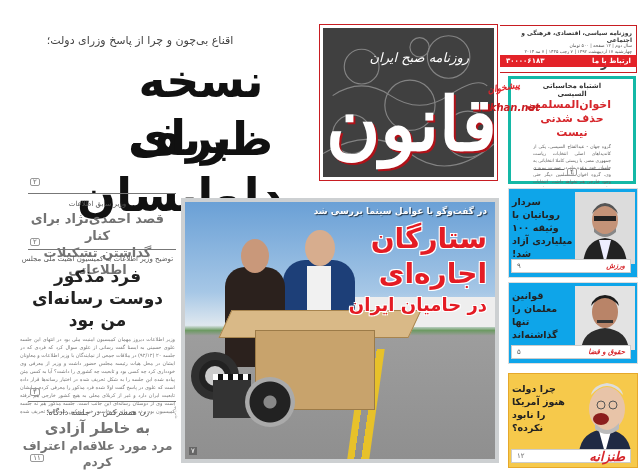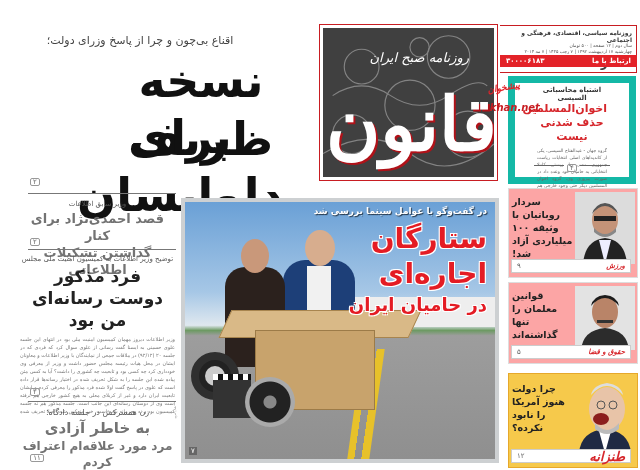--- a/index.html
+++ b/index.html
@@ -27,32 +27,32 @@
   .masthead .swirl { position: absolute; inset: 0; opacity: .35; }
   .masthead .tagline { position: absolute; top: 22px; right: 25px; color: #fff; font-family: "DejaVu Serif", serif; font-style: italic; font-size: 13px; }
   .masthead .name { position: absolute; top: 48px; left: 4px; width: 170px; text-align: center; color: #fff; font-family: "DejaVu Serif", serif; font-weight: bold; font-size: 74px; line-height: 96px; text-shadow: 2px 2px 0 #b01219; }
 
   .info { position: absolute; left: 500px; top: 25px; width: 137px; border: 1px solid #c81d22; border-left: none; height: 48px; padding: 3px 4px; text-align: right; }
   .info .l1 { font-size: 6px; font-weight: bold; color: #333; }
   .info .l2, .info .l3 { font-size: 4.5px; color: #555; line-height: 6px; }
   .info .issue { font-size: 12px; font-weight: bold; color: #444; margin-top: 1px; letter-spacing: 1px; }
   .contact-bar { position: absolute; left: 500px; top: 55px; width: 137px; height: 12px; background: #e32228; color: #fff; font-size: 7px; font-weight: bold; display: flex; justify-content: space-between; align-items: center; padding: 0 6px; }
 
-  .teaser-box { position: absolute; left: 508px; top: 76px; width: 128px; height: 108px; border: 7px solid #14b8a6; text-align: center; padding: 3px 22px; }
+  .teaser-box { position: absolute; left: 508px; top: 76px; width: 128px; height: 108px; border: 3px solid #14b8a6; text-align: center; padding: 3px 22px; }
   .teaser-box .tk { font-size: 7px; font-weight: bold; color: #333; }
   .teaser-box .th { font-size: 11px; font-weight: bold; color: #d6262b; line-height: 14px; }
   .teaser-box .tb { font-size: 4.5px; color: #666; line-height: 7px; text-align: justify; margin-top: 3px; }
   .teaser-box .ref { position: absolute; bottom: 3px; left: 0; right: 0; text-align: center; }
   .teaser-box .ref::before, .teaser-box .ref::after { content: ""; display: inline-block; width: 30px; height: 1px; background: #666; vertical-align: middle; margin: 0 3px; }
 
   .watermark { position: absolute; left: 492px; top: 82px; width: 28px; color: #e32228; font-size: 9px; font-weight: bold; font-style: italic; line-height: 10px; transform: rotate(-10deg); }
   .watermark .net { position: absolute; top: 22px; left: -6px; font-size: 10px; white-space: nowrap; transform: rotate(10deg); color: #c81d22; }
 
   
-  .card { position: absolute; left: 508px; width: 130px; background: #fca5a5; border: 1px solid #ddd; }
+  .card { position: absolute; left: 508px; width: 130px; background: #0ea5e9; border: 1px solid #ddd; }
   .card .photo { position: absolute; right: 2px; top: 3px; width: 60px; }
   .card .txt { position: absolute; left: 3px; top: 6px; width: 62px; text-align: left; direction: rtl; font-size: 9.5px; font-weight: bold; line-height: 13px; color: #222; }
   .card .foot { position: absolute; left: 2px; right: 6px; bottom: 4px; height: 14px; background: #fff; border: 1px solid #ccc; display: flex; justify-content: space-between; align-items: center; padding: 0 5px; font-size: 7px; }
   .card .foot .sec { color: #d6262b; font-weight: bold; font-style: italic; }
   .card .foot .pg { color: #666; }
 
   .card-a { top: 188px; height: 90px; }
   .card-b { top: 282px; height: 82px; }
   .card-c { top: 373px; height: 95px; background: #f6c94b; border-color: #e6a82b; }
   .card-c .foot .sec { font-size: 13px; }

